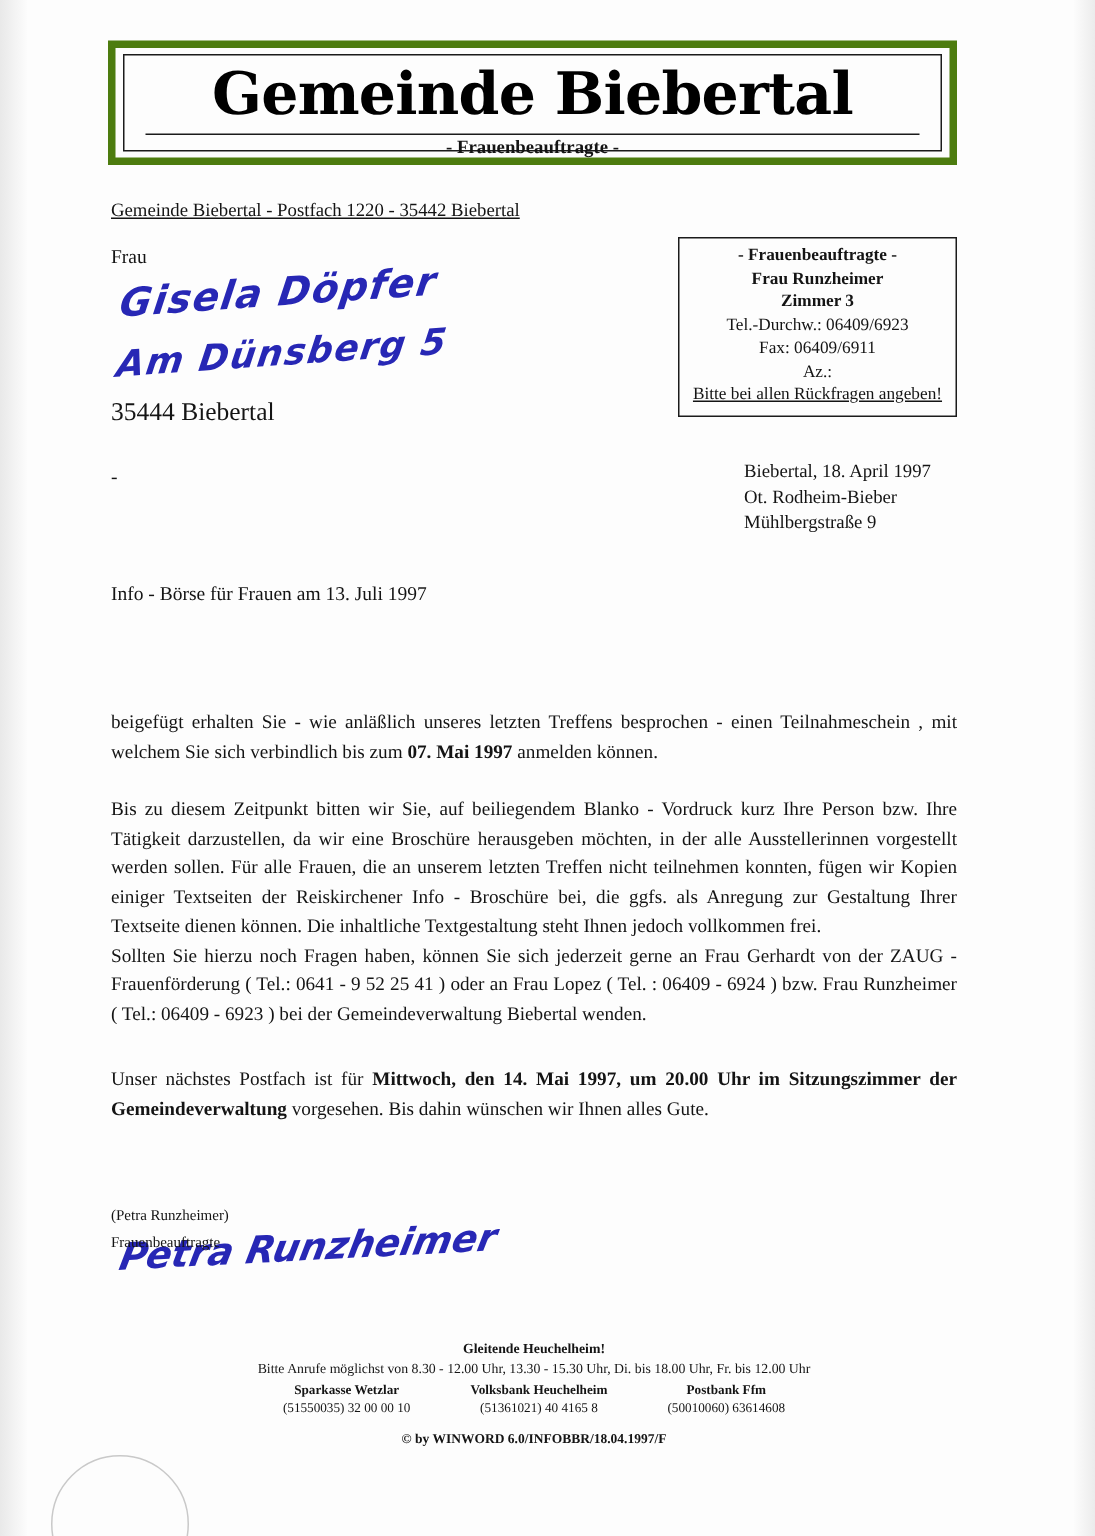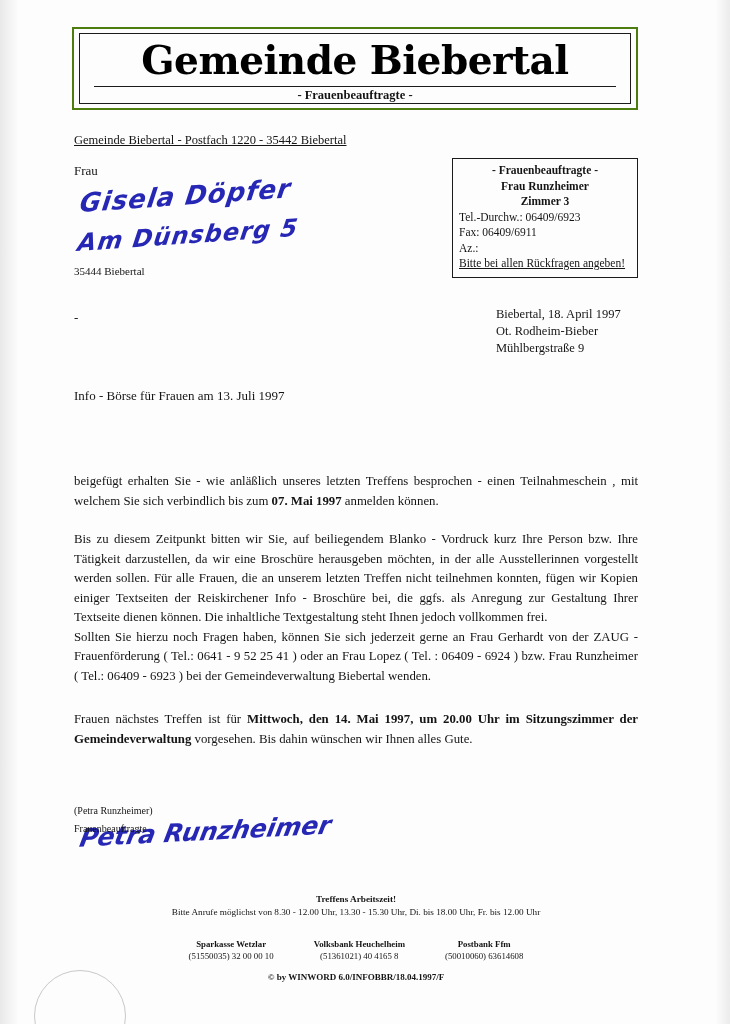--- a/index.html
+++ b/index.html
@@ -44,21 +44,21 @@
     background: transparent;
   }
 
   
   .letterhead {
     position: absolute;
     left: 72px;
     top: 27px;
     width: 566px;
     height: 83px;
-    border: 2px solid #4d7c0f;
+    border: 5px solid #4d7c0f;
     box-sizing: border-box;
   }
   .letterhead-inner {
     position: absolute;
     left: 5px; top: 4px; right: 5px; bottom: 4px;
     border: 1px solid #1b1b1b;
     box-sizing: border-box;
   }
   .lh-title {
     position: absolute;
@@ -99,21 +99,21 @@
 
   
   .addr-label {
     position: absolute;
     left: 74px; top: 163px;
     font-size: 13px;
   }
   .addr-city {
     position: absolute;
     left: 74px; top: 265px;
-    font-size: 11px;
+    font-size: 17px;
   }
   .addr-dash {
     position: absolute;
     left: 74px; top: 310px;
     font-size: 13px;
   }
   .hand {
     position: absolute;
     font-family: "DejaVu Sans", sans-serif;
     color: #2727b5;
@@ -144,21 +144,21 @@
     border: 1.5px solid #1b1b1b;
     box-sizing: border-box;
     padding: 4px 6px 5px 6px;
     font-size: 11.5px;
     line-height: 15.5px;
   }
   .infobox .center {
     text-align: center;
     font-weight: bold;
   }
-  .infobox .left { text-align: left; }
+  .infobox .left { text-align: center; }
   .infobox .bold { font-weight: normal; }
   .infobox .u { text-decoration: underline; }
 
   .ref-block {
     position: absolute;
     left: 452px;
     top: 306px;
     font-size: 12.5px;
     line-height: 17px;
     margin-left: 44px;
@@ -223,21 +223,21 @@
     width: 564px;
     text-align: center;
     font-size: 9.2px;
     line-height: 12.5px;
   }
   .footer .hl { font-weight: bold; }
   .footer-banks {
     display: flex;
     justify-content: center;
     gap: 40px;
-    margin-top: 20px;
+    margin-top: 2px;
   }
   .footer-bank { text-align: center; font-size: 8.8px; line-height: 12px; }
   .footer-bank .nm { font-weight: bold; }
   .footer-copy {
     margin-top: 9px;
     font-size: 9px;
     font-weight: bold;
   }
 </style>
 </head>
@@ -285,31 +285,31 @@
 
 
   <div class="body-block p1">
     <span>beigefügt erhalten Sie  - wie anläßlich unseres letzten Treffens besprochen - einen Teilnahmeschein , mit welchem Sie sich  verbindlich bis zum </span><span class="b">07. Mai 1997</span><span> anmelden können.</span>
   </div>
 
   <div class="body-block p2" style="white-space: pre-line;">Bis zu diesem Zeitpunkt bitten wir Sie, auf  beiliegendem Blanko - Vordruck kurz  Ihre Person bzw. Ihre Tätigkeit  darzustellen, da wir eine Broschüre herausgeben möchten,  in der alle Ausstellerinnen vorgestellt werden sollen.  Für alle Frauen, die an unserem letzten Treffen nicht teilnehmen konnten, fügen wir  Kopien einiger Textseiten der Reiskirchener Info - Broschüre bei, die ggfs. als  Anregung  zur Gestaltung Ihrer Textseite dienen können. Die inhaltliche Textgestaltung steht Ihnen  jedoch vollkommen frei.
 Sollten Sie hierzu noch Fragen haben,  können Sie sich  jederzeit gerne an Frau Gerhardt von der ZAUG - Frauenförderung ( Tel.: 0641 - 9 52 25 41 ) oder  an Frau Lopez ( Tel. : 06409 - 6924 ) bzw. Frau Runzheimer ( Tel.: 06409 - 6923 ) bei der Gemeindeverwaltung Biebertal wenden.</div>
 
   <div class="body-block p3">
-    <span>Frauen nächstes Treffen ist für </span><span class="b">Mittwoch, den 14. Mai 1997, um 20.00 Uhr im Sitzungszimmer der Gemeindeverwaltung</span><span> vorgesehen. Bis dahin wünschen wir Ihnen alles Gute.</span>
+    <span>Unser nächstes Postfach ist für </span><span class="b">Mittwoch, den 14. Mai 1997, um 20.00 Uhr im Sitzungszimmer der Gemeindeverwaltung</span><span> vorgesehen. Bis dahin wünschen wir Ihnen alles Gute.</span>
   </div>
 
   <div class="hand-sig">Petra Runzheimer</div>
   <div class="sig-name">
     <div>(Petra Runzheimer)</div>
     <div>Frauenbeauftragte</div>
   </div>
 
   <div class="footer">
-    <div class="hl">Treffens Arbeitszeit!</div>
+    <div class="hl">Gleitende Heuchelheim!</div>
     <div>Bitte Anrufe möglichst von 8.30 - 12.00 Uhr, 13.30 - 15.30 Uhr, Di. bis 18.00 Uhr, Fr. bis 12.00 Uhr</div>
     <div class="footer-banks">
       <div class="footer-bank">
         <div class="nm">Sparkasse Wetzlar</div>
         <div>(51550035) 32 00 00 10</div>
       </div>
       <div class="footer-bank">
         <div class="nm">Volksbank Heuchelheim</div>
         <div>(51361021) 40 4165 8</div>
       </div>

